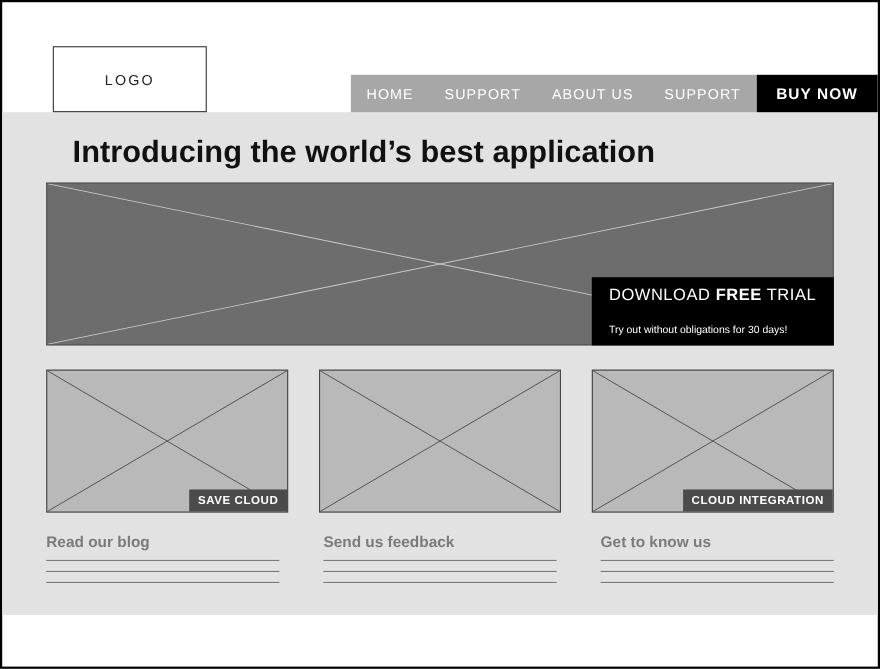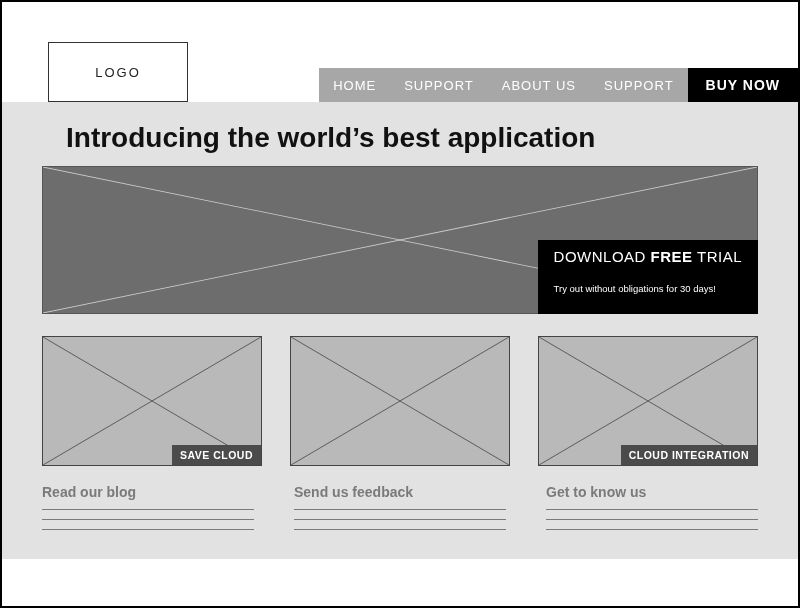--- a/index.html
+++ b/index.html
@@ -28,21 +28,21 @@
     .headline {
       font-size: 28px; font-weight: bold; color: #111; padding: 20px 0 12px 64px;
     }
 
     .hero { position: relative; margin: 0 40px 22px 40px; }
     .ph { position: relative; background: #6d6d6d; border: 1px solid #555; }
     .ph svg, .ph-light svg { position: absolute; inset: 0; width: 100%; height: 100%; }
     .hero .ph { height: 148px; }
     .download-box {
       position: absolute; right: 0; bottom: 0; background: #000; color: #fff;
-      padding: 8px 16px 20px 16px; min-width: 210px;
+      padding: 8px 16px 8px 16px; min-width: 210px;
     }
     .download-box .line1 { font-size: 15px; letter-spacing: 0.5px; }
     .download-box .line1 .strong { font-weight: bold; }
     .download-box .line2 { font-size: 9.5px; margin-top: 18px; }
 
     .cards { display: flex; gap: 28px; margin: 0 40px; }
     .card { flex: 1; }
     .ph-light { position: relative; background: #b9b9b9; border: 1px solid #444; height: 130px; }
     .card-label {
       position: absolute; right: 0; bottom: 0; background: #4b4b4b; color: #fff;

